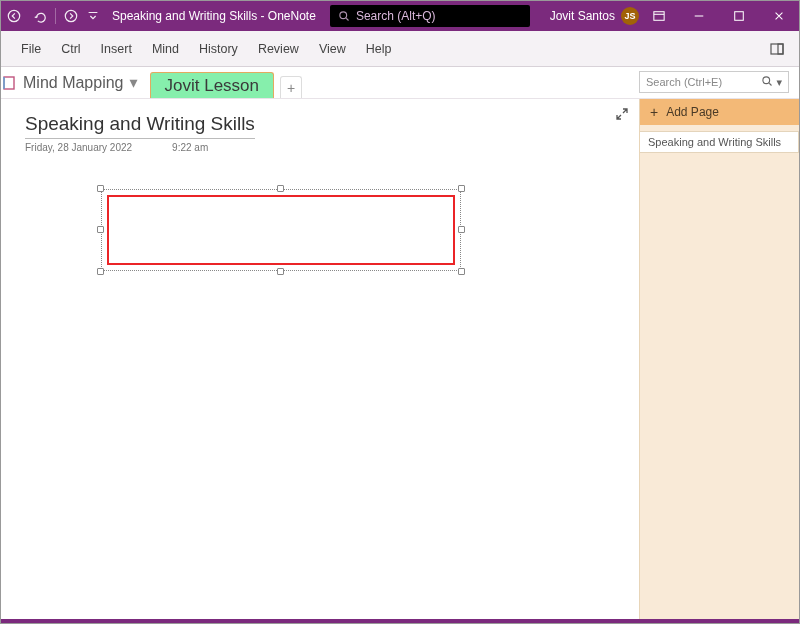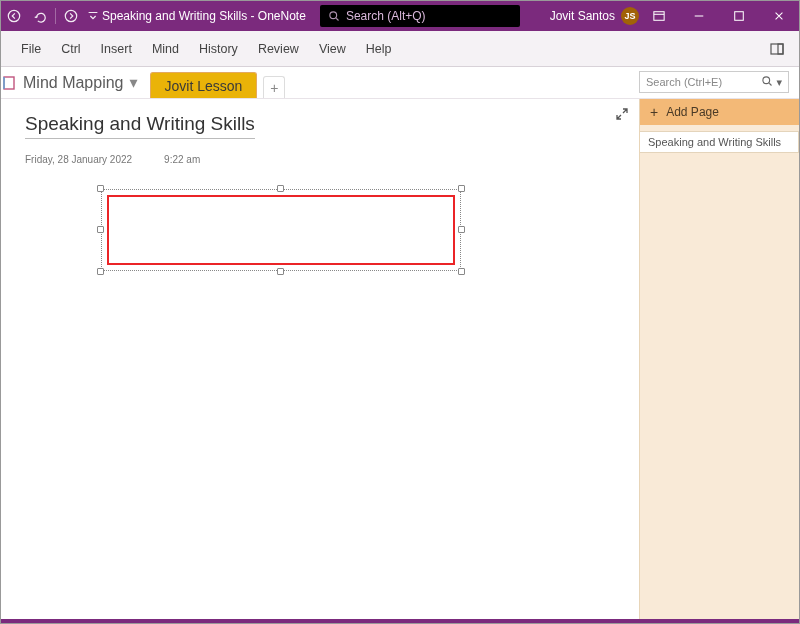--- a/index.html
+++ b/index.html
@@ -2,49 +2,49 @@
 <html><head>
 <meta charset="utf-8">
 <style>
   * { box-sizing: border-box; margin: 0; padding: 0; font-family: "Segoe UI", sans-serif; }
   body { background: #fff; width: 800px; height: 624px; overflow: hidden; position: relative; border: 1px solid #999; }
 
   .titlebar { background: #7b2a7d; height: 30px; display: flex; align-items: center; color: #fff; font-size: 12px; }
   .tb-btn { width: 26px; height: 30px; display: flex; align-items: center; justify-content: center; color: #fff; opacity: 0.9; }
   .tb-btn svg { width: 14px; height: 14px; }
   .tb-sep { width: 1px; height: 16px; background: rgba(255,255,255,0.3); margin: 0 2px; }
-  .title-text { font-size: 12px; white-space: nowrap; }
+  .title-text { margin-left: 10px; font-size: 12px; white-space: nowrap; }
   .search-box { margin-left: 14px; background: #000000; height: 22px; width: 200px; display: flex; align-items: center; border-radius: 2px; padding: 0 8px; color: #d9b8da; }
   .search-box svg { width: 12px; height: 12px; margin-right: 6px; opacity: 0.8; }
   .search-box span { font-size: 12px; }
   .tb-spacer { flex: 1; }
   .user { display: flex; align-items: center; }
   .user-name { font-size: 12px; margin-right: 6px; }
   .avatar { width: 18px; height: 18px; border-radius: 50%; background: #a16207; color: #fff; font-size: 9px; display: flex; align-items: center; justify-content: center; font-weight: 600; }
   .winbtn { width: 40px; height: 30px; display: flex; align-items: center; justify-content: center; color: #fff; }
   .winbtn svg { width: 12px; height: 12px; }
 
   .ribbon { height: 36px; background: #f5f2f5; border-bottom: 1px solid #d8d2d8; display: flex; align-items: center; padding: 0 10px; font-size: 12.5px; color: #444; }
   .rtab { padding: 0 10px; height: 28px; display: flex; align-items: center; }
   .ribbon-right { margin-left: auto; width: 24px; height: 24px; display: flex; align-items: center; justify-content: center; }
 
   .section-bar { height: 32px; background: #fff; border-bottom: 1px solid #e8e3e8; display: flex; align-items: center; position: relative; }
   .nb-icon { width: 16px; height: 16px; margin-right: 6px; }
   .nb-title { font-size: 16px; color: #5b5b5b; font-weight: 300; }
   .nb-drop { margin-left: 6px; color: #888; }
-  .sec-tab { margin-left: 12px; background: #eab308; height: 26px; padding: 0 14px; display: flex; align-items: center; font-size: 14px; color: #3a3a3a; border-radius: 3px 3px 0 0; border: 1px solid #e4a95f; border-bottom: none; align-self: flex-end; }
+  .sec-tab { margin-left: 12px; background: #86efac; height: 26px; padding: 0 14px; display: flex; align-items: center; font-size: 17px; color: #3a3a3a; border-radius: 3px 3px 0 0; border: 1px solid #e4a95f; border-bottom: none; align-self: flex-end; }
   .add-tab { margin-left: 6px; height: 22px; width: 22px; display: flex; align-items: center; justify-content: center; color: #888; font-size: 14px; border: 1px solid #ddd; border-bottom: none; border-radius: 3px 3px 0 0; align-self: flex-end; }
   .sec-search { position: absolute; right: 10px; top: 4px; height: 22px; width: 150px; border: 1px solid #ccc; display: flex; align-items: center; padding: 0 6px; font-size: 11px; color: #888; background: #fff; }
   .sec-search .mag { margin-left: auto; }
 
   .content { display: flex; height: calc(100% - 30px - 28px - 32px - 4px); }
   .canvas { flex: 1; background: #fff; position: relative; padding: 14px 24px; }
   .page-title { font-size: 19px; font-weight: 400; color: #333; }
   .title-underline { height: 1px; background: #bbb; margin-top: 3px; width: 230px; }
-  .meta { display: flex; gap: 32px; font-size: 10px; color: #777; margin-top: 15px; }
+  .meta { display: flex; gap: 40px; font-size: 10px; color: #777; margin-top: 3px; }
   .expand-icon { position: absolute; right: 10px; top: 8px; color: #555; }
 
   .obj-sel { position: absolute; left: 100px; top: 90px; width: 360px; height: 82px; }
   .sel-border { position: absolute; inset: 0; border: 1px dotted #888; }
   .handle { position: absolute; width: 7px; height: 7px; background: #fff; border: 1px solid #888; border-radius: 1px; }
   .h-tl { left: -4px; top: -4px; } .h-tm { left: calc(50% - 4px); top: -4px; } .h-tr { right: -4px; top: -4px; }
   .h-ml { left: -4px; top: calc(50% - 4px); } .h-mr { right: -4px; top: calc(50% - 4px); }
   .h-bl { left: -4px; bottom: -4px; } .h-bm { left: calc(50% - 4px); bottom: -4px; } .h-br { right: -4px; bottom: -4px; }
   .red-box { position: absolute; inset: 6px; border: 2px solid #eb2427; }
 

